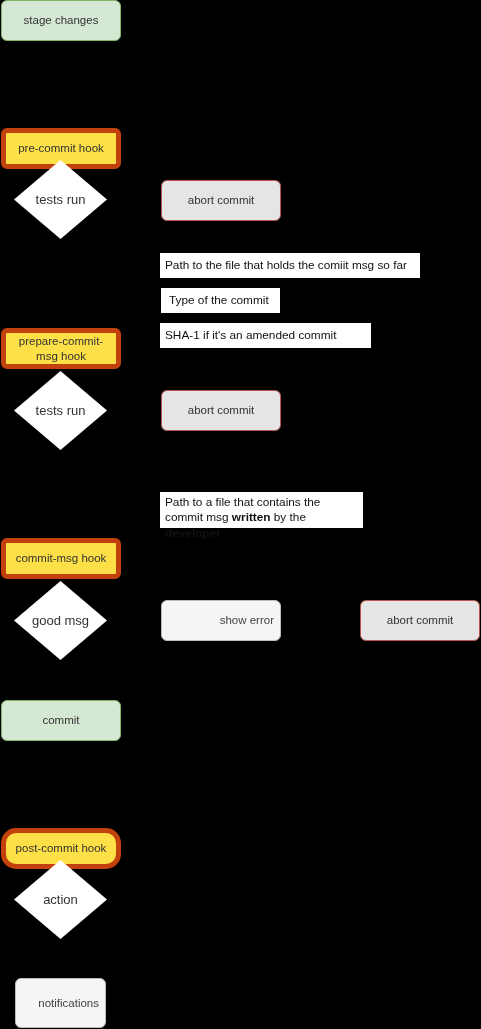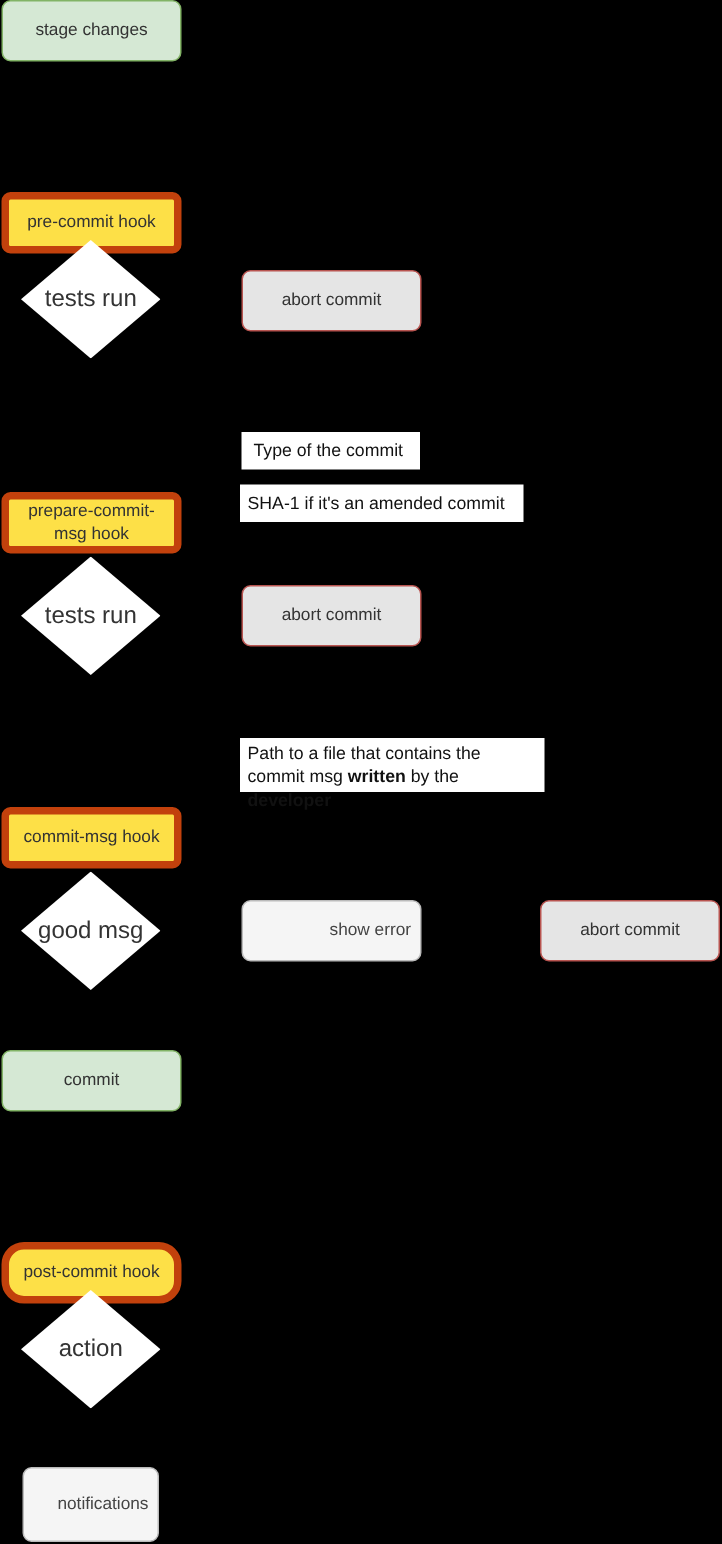--- a/index.html
+++ b/index.html
@@ -55,21 +55,21 @@
   }
   .diamond .dlabel {
     position: absolute;
     left: 0;
     top: 0;
     width: 100%;
     height: 100%;
     display: flex;
     align-items: center;
     justify-content: center;
-    font-size: 16px;
+    font-size: 13px;
     color: #333333;
     text-align: center;
   }
   .dshape {
     position: absolute;
     left: 0;
     top: 0;
     width: 100%;
     height: 100%;
     background: #ffffff;
@@ -113,30 +113,33 @@
 
   <div class="diamond" style="left:14px; top:160px; width:93px; height:79px;">
     <div class="dshape"></div>
     <div class="dlabel">tests run</div>
   </div>
 
   <div class="node pink" style="left:161px; top:180px; width:120px; height:41px;">
     <span>abort commit</span>
   </div>
 
+  <div class="label-box" style="left:160px; top:253px; width:260px; height:25px;">
+    <span>Path to the file that holds the comiit msg so far</span>
+  </div>
 
   <div class="node orange" style="left:1px; top:280px; width:120px; height:41px;">
     <span>prepare-commit-msg hook</span>
   </div>
 
   <div class="label-box" style="left:161px; top:288px; width:119px; height:25px; padding-left:8px;">
     <span>Type of the commit</span>
   </div>
 
-  <div class="label-box" style="left:160px; top:323px; width:189px; height:25px;">
+  <div class="label-box" style="left:160px; top:323px; width:211px; height:25px;">
     <span>SHA-1 if it's an amended commit</span>
   </div>
 
   <div class="diamond" style="left:14px; top:371px; width:93px; height:79px;">
     <div class="dshape"></div>
     <div class="dlabel">tests run</div>
   </div>
 
   <div class="node pink" style="left:161px; top:390px; width:120px; height:41px;">
     <span>abort commit</span>

